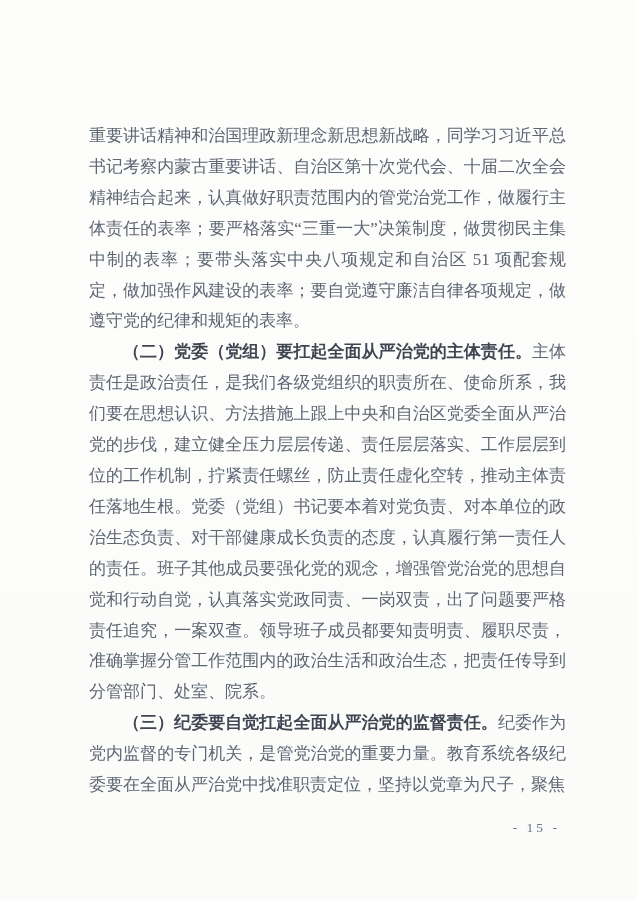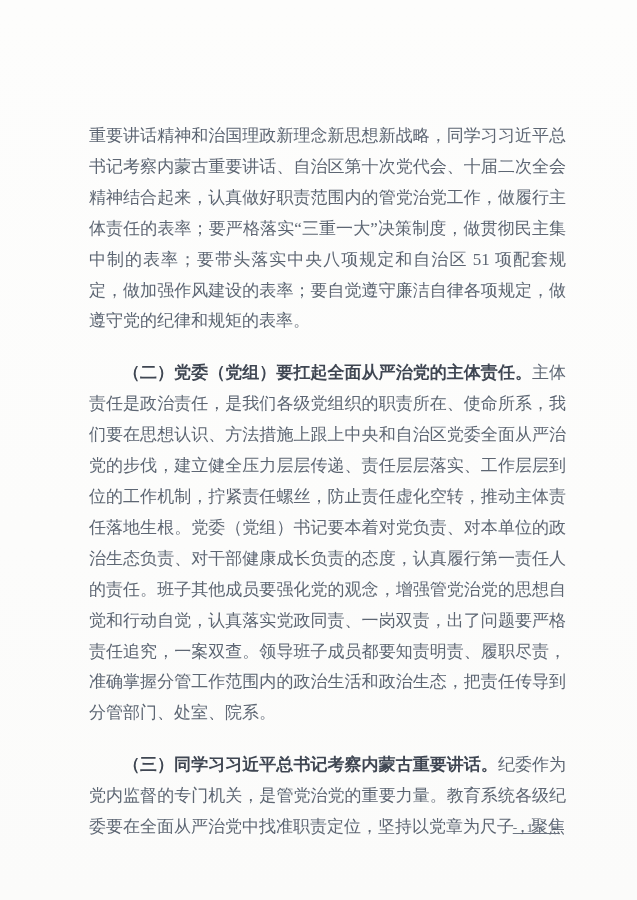--- a/index.html
+++ b/index.html
@@ -30,50 +30,48 @@
     text-align: justify;
     text-justify: inter-ideograph;
     letter-spacing: 0;
   }
   .para {
     margin: 0;
     padding: 0;
   }
   .para.indent {
     text-indent: 2em;
-    margin-top: 21px;
   }
   .seg {
     
   }
   .seg.bold {
     font-weight: bold;
     color: #3f4652;
   }
   .page-number {
     position: absolute;
     top: 820px;
     right: 77px;
     color: #6b7480;
     font-size: 13.5px;
     letter-spacing: 3px;
     white-space: pre;
-    text-decoration: underline;
   }
 </style>
 </head>
 <body>
 
 <div class="page">
 
   <div class="content">
 
     <p class="para"><span class="seg">重要讲话精神和治国理政新理念新思想新战略，同学习习近平总书记考察内蒙古重要讲话、自治区第十次党代会、十届二次全会精神结合起来，认真做好职责范围内的管党治党工作，做履行主体责任的表率；要严格落实“三重一大”决策制度，做贯彻民主集中制的表率；要带头落实中央八项规定和自治区 51 项配套规定，做加强作风建设的表率；要自觉遵守廉洁自律各项规定，做遵守党的纪律和规矩的表率。</span></p>
 
     <p class="para indent"><span class="seg bold">（二）党委（党组）要扛起全面从严治党的主体责任。</span><span class="seg">主体责任是政治责任，是我们各级党组织的职责所在、使命所系，我们要在思想认识、方法措施上跟上中央和自治区党委全面从严治党的步伐，建立健全压力层层传递、责任层层落实、工作层层到位的工作机制，拧紧责任螺丝，防止责任虚化空转，推动主体责任落地生根。党委（党组）书记要本着对党负责、对本单位的政治生态负责、对干部健康成长负责的态度，认真履行第一责任人的责任。班子其他成员要强化党的观念，增强管党治党的思想自觉和行动自觉，认真落实党政同责、一岗双责，出了问题要严格责任追究，一案双查。领导班子成员都要知责明责、履职尽责，准确掌握分管工作范围内的政治生活和政治生态，把责任传导到分管部门、处室、院系。</span></p>
 
-    <p class="para indent"><span class="seg bold">（三）同学习习近平总书记考察内蒙古重要讲话。</span><span class="seg">纪委作为党内监督的专门机关，是管党治党的重要力量。教育系统各级纪委要在全面从严治党中找准职责定位，坚持以党章为尺子，聚焦</span></p>
+    <p class="para indent"><span class="seg bold">（三）纪委要自觉扛起全面从严治党的监督责任。</span><span class="seg">纪委作为党内监督的专门机关，是管党治党的重要力量。教育系统各级纪委要在全面从严治党中找准职责定位，坚持以党章为尺子，聚焦</span></p>
 
   </div>
 
   <div class="page-number">- 15 -</div>
 
 </div>
 
 </body></html>

